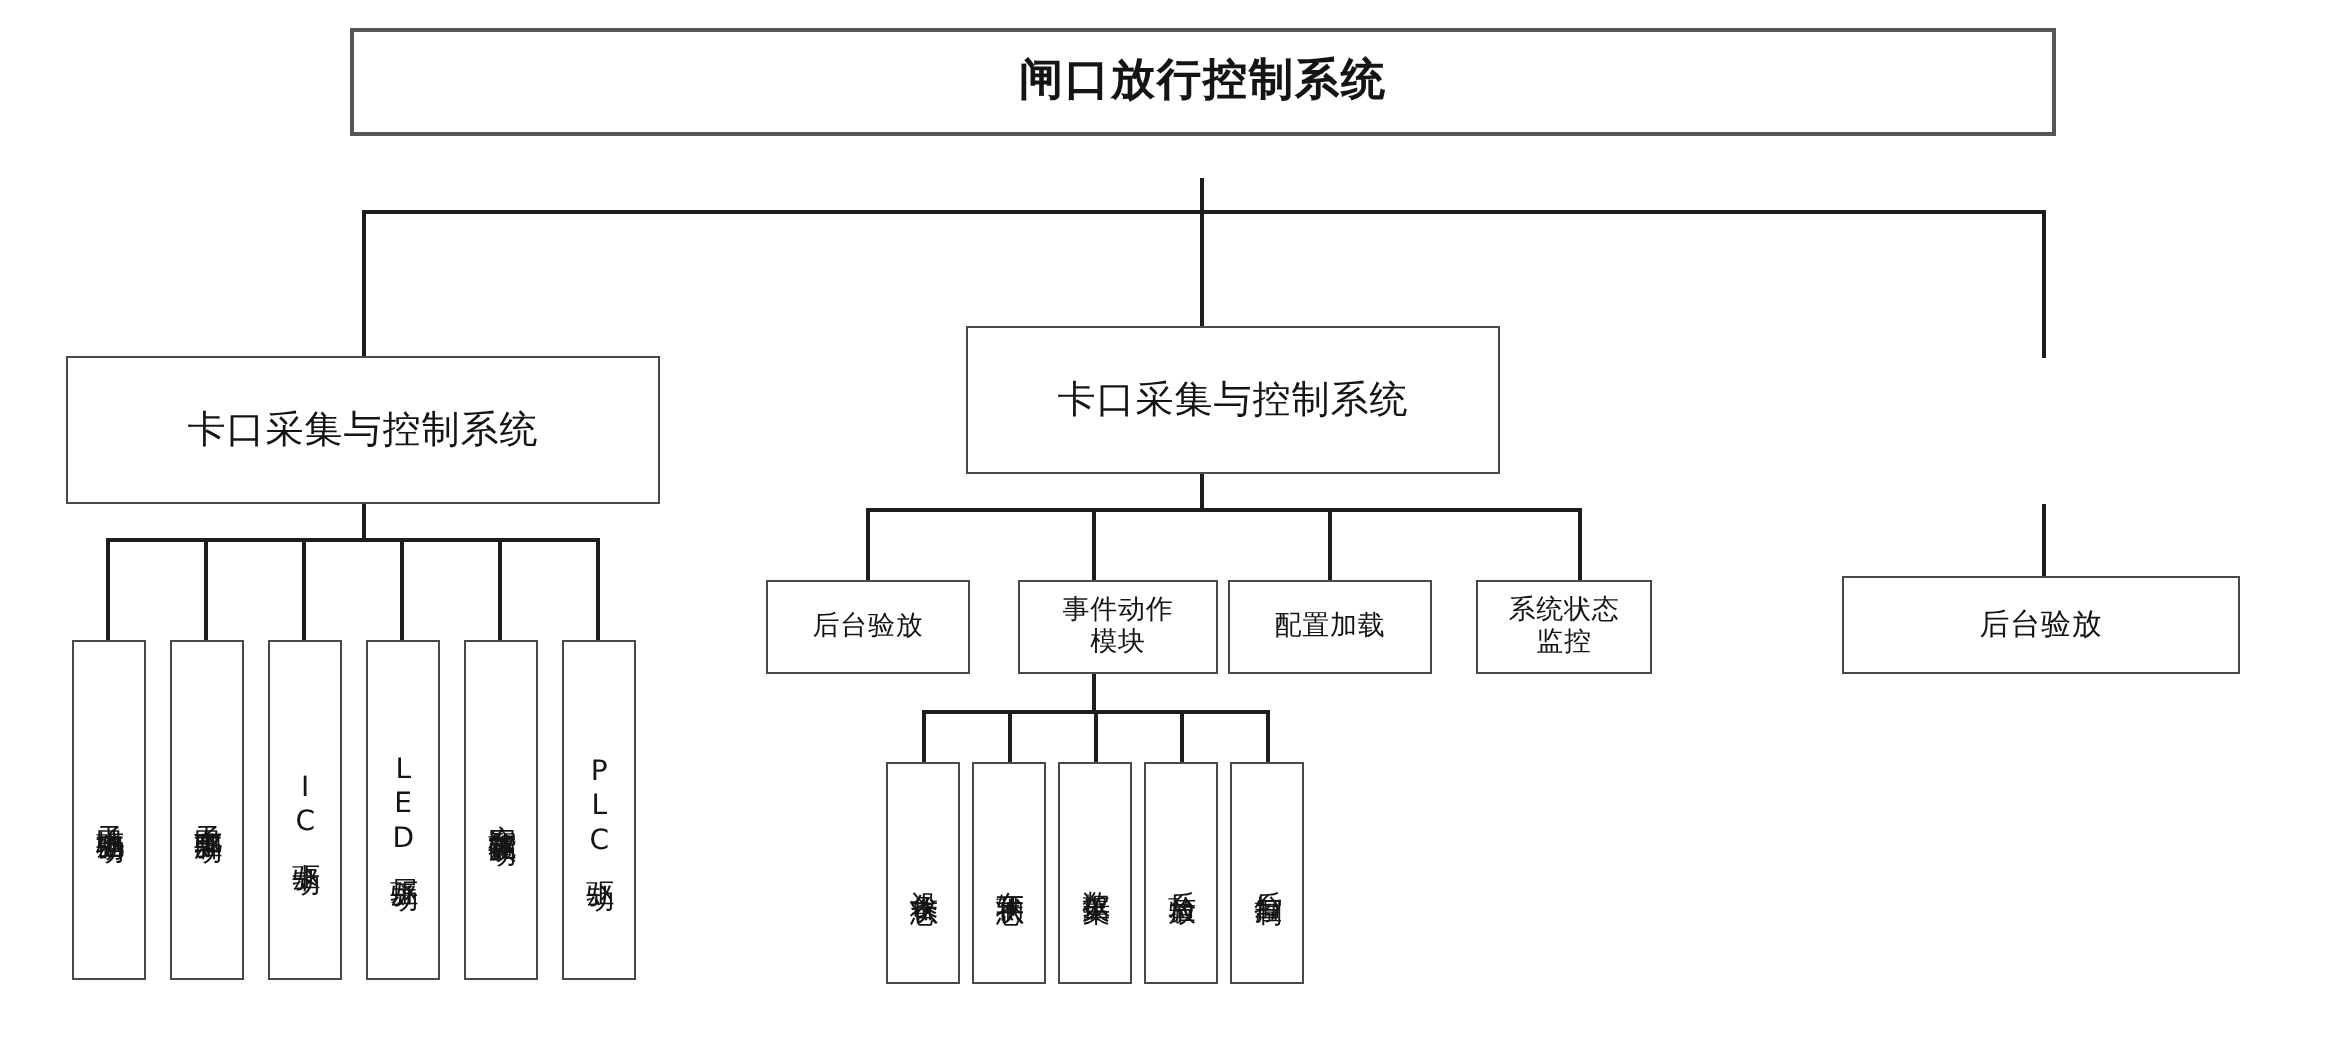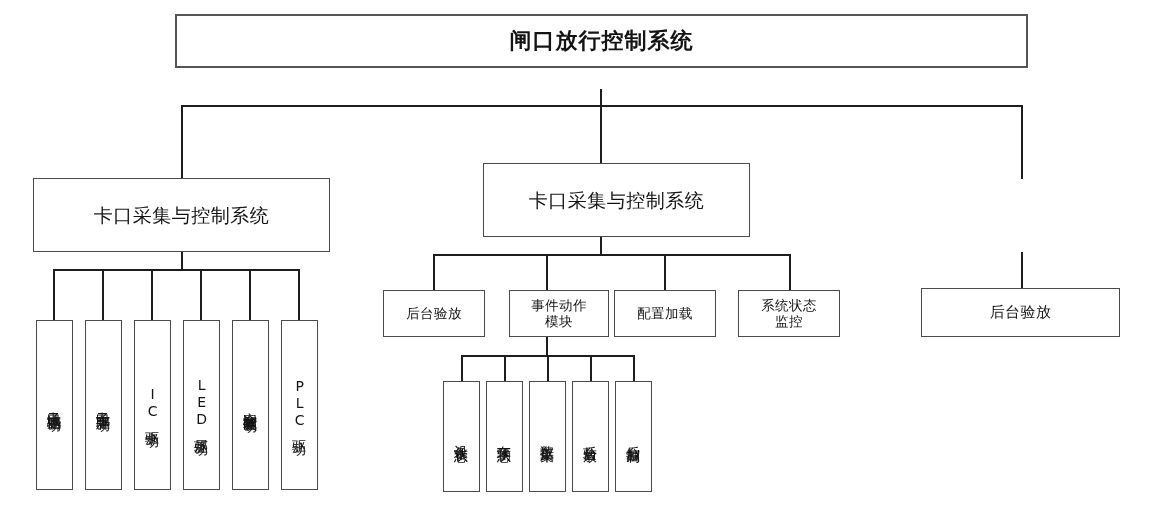--- a/index.html
+++ b/index.html
@@ -49,21 +49,21 @@
   .lvl2.c{ left:921px; top:178px; width:199px; height:74px;}
 
   .lvl3{
     font-size:13.5px;
     border-color:#4a4a4a;
     letter-spacing:0.4px;
   }
   .lvl3.m1{ left:383px; top:290px; width:102px; height:47px;}
   .lvl3.m2{ left:497px; top:290px; width:100px; height:47px;margin-left:12px;}
   .lvl3.m3{ left:614px; top:290px; width:102px; height:47px;}
-  .lvl3.m4{ left:738px; top:290px; width:102px; height:47px;}
+  .lvl3.m4{ left:738px; top:290px; width:88px; height:47px;}
   .lvl3.r1{ left:921px; top:288px; width:199px; height:49px; font-size:15px;}
 
   
   .vnode{
     position:absolute;
     box-sizing:border-box;
     background:#ffffff;
     border:1.6px solid #4a4a4a;
     z-index:3;
     display:flex;

